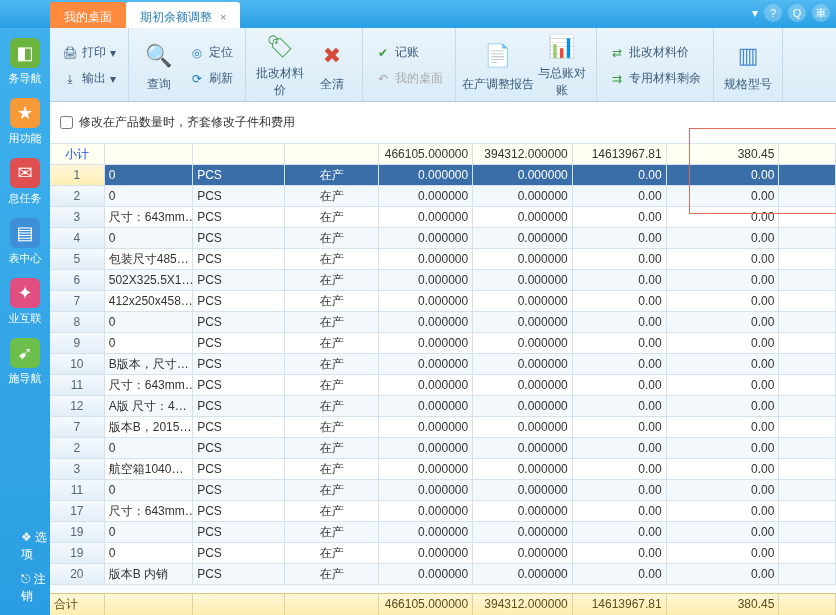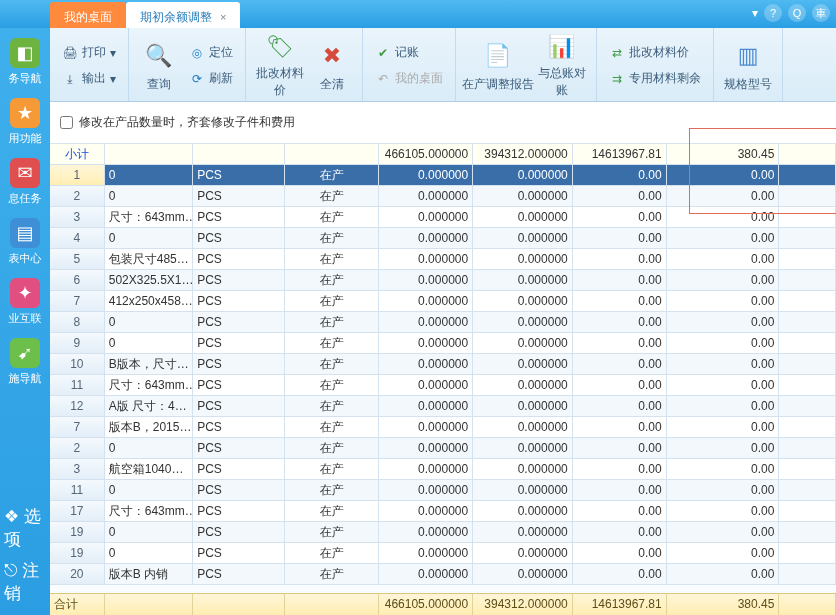--- a/index.html
+++ b/index.html
@@ -12,21 +12,21 @@
 .tab.active-white { background: #fff; color: #2b7fbc; border-radius: 3px 3px 0 0; }
 .tab .close { margin-left: 8px; color: #888; font-size: 11px; }
 .topbar-right { position: absolute; right: 6px; top: 4px; display: flex; gap: 6px; align-items: center; color: #fff; }
 .top-icon { width: 18px; height: 18px; border-radius: 50%; background: rgba(255,255,255,0.25); display: flex; align-items: center; justify-content: center; font-size: 11px; }
 
 
 .sidebar { position: absolute; left: 0; top: 28px; width: 50px; bottom: 0; background: linear-gradient(#3fb0ec, #2b9ee3); display: flex; flex-direction: column; align-items: center; padding-top: 4px; }
 .side-item { width: 46px; text-align: center; padding: 6px 0 4px 0; color: #fff; font-size: 11px; cursor: pointer; border-radius: 4px; margin-bottom: 2px; }
 .side-icon { width: 30px; height: 30px; margin: 0 auto 3px auto; border-radius: 6px; display: flex; align-items: center; justify-content: center; font-size: 18px; color: #fff; }
 .side-bottom { margin-top: auto; width: 100%; padding-bottom: 6px; }
-.side-bottom .opt { color: #fff; font-size: 17px; text-align: left; padding: 4px 2px 4px 4px; cursor: pointer; }
+.side-bottom .opt { color: #fff; font-size: 12px; text-align: left; padding: 4px 2px 4px 21px; cursor: pointer; }
 
 
 .ribbon { position: absolute; left: 50px; right: 0; top: 28px; height: 74px; background: linear-gradient(#eaf4fb, #d9ecf8); border-bottom: 1px solid #b0cee6; display: flex; }
 .ribbon-group { display: flex; padding: 4px 6px 2px 6px; border-right: 1px solid #c3dbee; }
 .btn-col { display: flex; flex-direction: column; gap: 4px; justify-content: center; padding: 0 2px; }
 .small-btn { display: flex; align-items: center; gap: 4px; font-size: 12px; color: #3b5c7a; height: 22px; padding: 0 4px; cursor: pointer; white-space: nowrap; }
 .small-btn .ic { width: 16px; height: 16px; display: inline-flex; align-items: center; justify-content: center; font-size: 12px; }
 .big-btn { width: 56px; text-align: center; cursor: pointer; color: #3b5c7a; font-size: 12px; display: flex; flex-direction: column; align-items: center; justify-content: center; }
 .big-btn .ic { width: 34px; height: 34px; display: flex; align-items: center; justify-content: center; font-size: 22px; margin-bottom: 3px; }
 .big-btn.narrow { width: 48px; }

